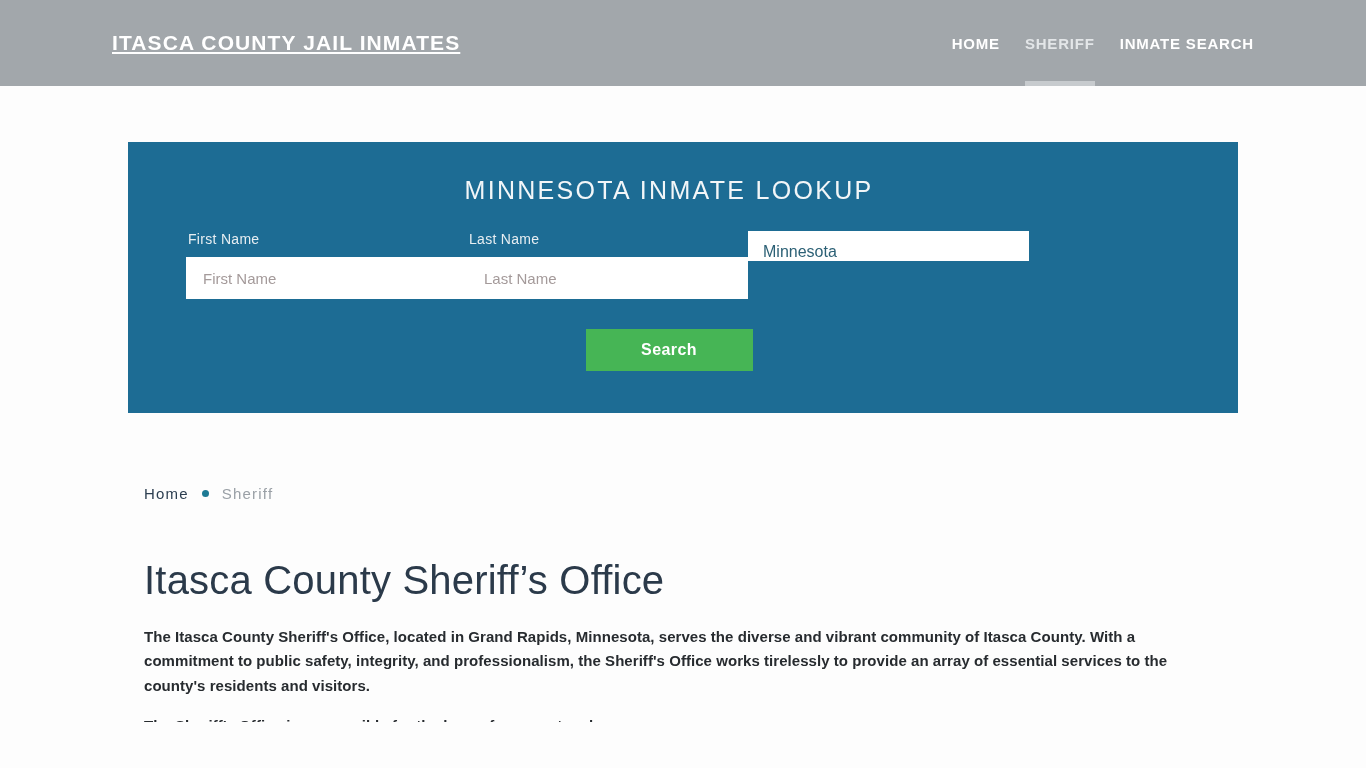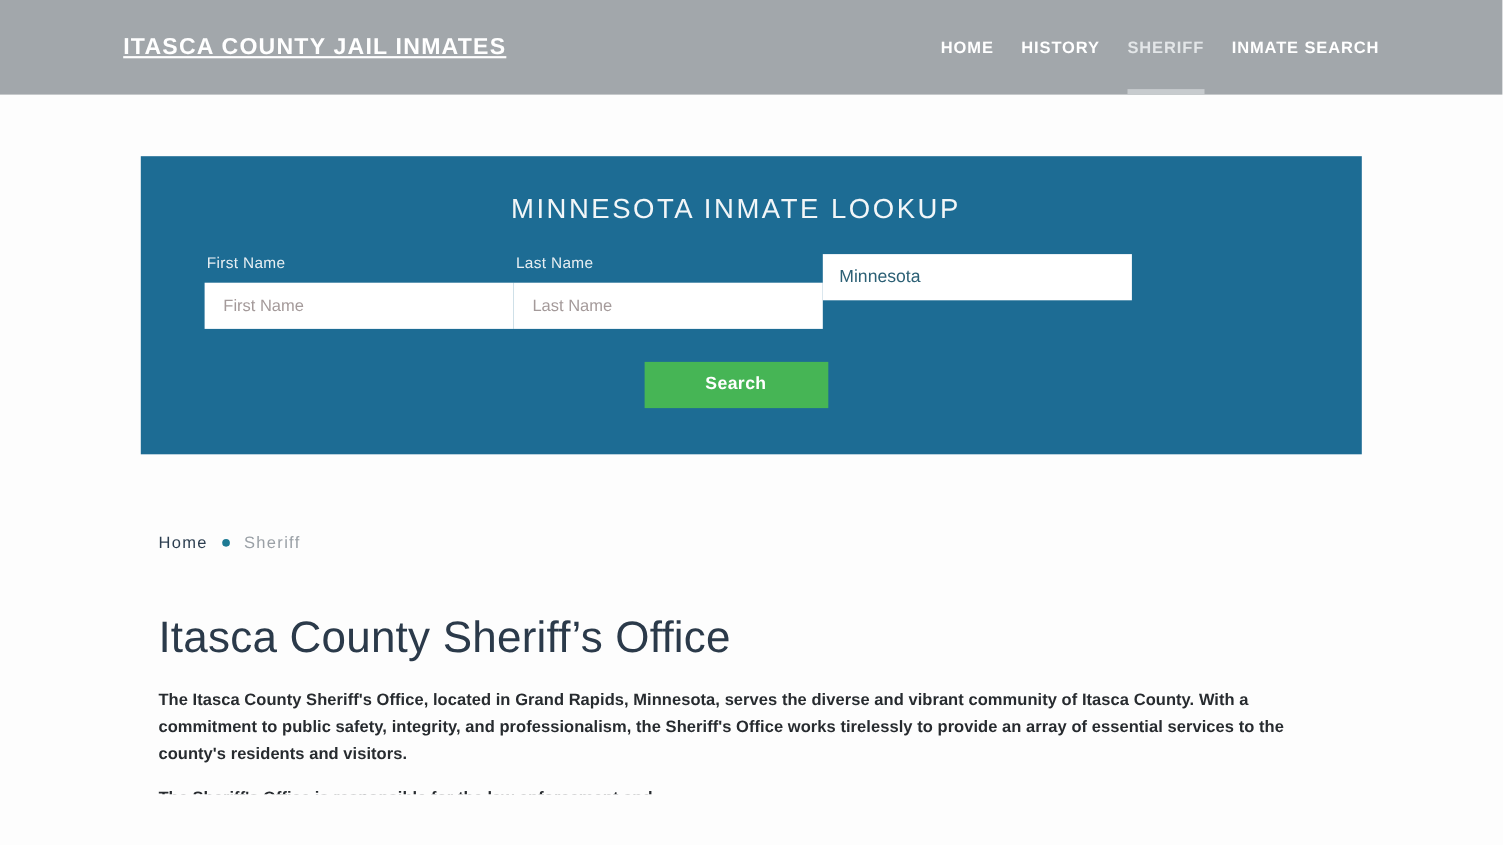--- a/index.html
+++ b/index.html
@@ -119,21 +119,21 @@
     color: #2c5f72;
     font-family: "Liberation Sans", sans-serif;
   }
   .field-input::placeholder {
     color: #a49a9a;
     opacity: 1;
   }
   .field-select {
     display: block;
     width: 281px;
-    height: 42px;
+    height: 30px;
     box-sizing: border-box;
     background: #ffffff;
     border: none;
     outline: none;
     padding: 0 15px;
     font-size: 16px;
     color: #2c6075;
     line-height: 42px;
     cursor: pointer;
     font-family: "Liberation Sans", sans-serif;
@@ -220,21 +220,20 @@
   }
 </style>
 </head>
 <body>
 
 <header class="site-header">
   <a class="brand" href="#">ITASCA COUNTY JAIL INMATES</a>
 
   <nav class="main-nav">
     <a class="nav-item" href="#">HOME</a>
-    <a class="nav-item" href="#">HISTORY</a>
     <a class="nav-item active" href="#">SHERIFF</a>
     <a class="nav-item" href="#">INMATE SEARCH</a>
   </nav>
 </header>
 
 <div class="lookup-wrap">
   <section class="lookup-panel">
 
     <h2 class="lookup-title">MINNESOTA INMATE LOOKUP</h2>
 

